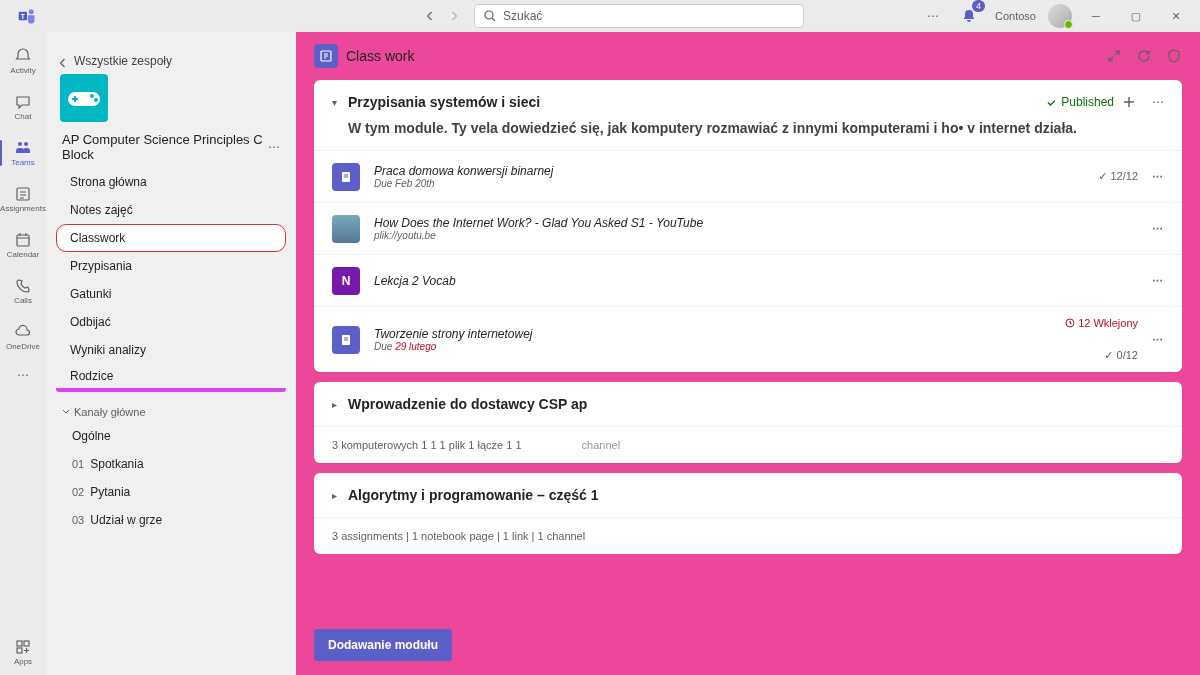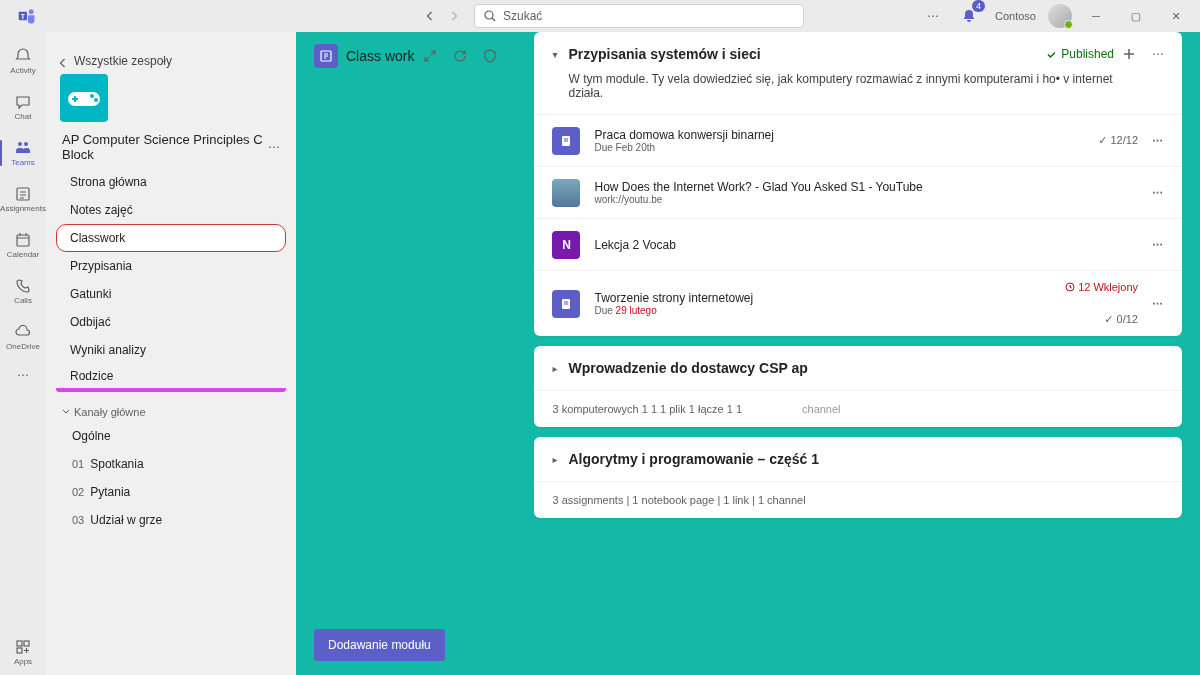--- a/index.html
+++ b/index.html
@@ -38,53 +38,53 @@
     .team-title { font-weight: 400; font-size: 13px; }
     .leftnav { list-style: none; padding: 0 4px; }
     .leftnav li { height: 28px; display: flex; align-items: center; padding: 0 14px; font-size: 12px; color: #242424; cursor: pointer; border-radius: 3px; }
     .leftnav li.selected { background: #fff; }
     .leftnav li.highlighted { outline: 1.5px solid #d13438; outline-offset: -1px; border-radius: 10px; }
     .section-hdr { font-size: 11px; color: #616161; padding: 10px 10px 4px; display: flex; align-items: center; gap: 4px; }
     .channel-item { height: 28px; display: flex; align-items: center; padding: 0 20px; font-size: 12px; cursor: pointer; gap: 6px; }
     .channel-prefix { color: #616161; font-size: 11px; }
     
     
-    .main { position: absolute; left: 296px; top: 32px; right: 0; bottom: 0; background: #14b8a6; display: flex; flex-direction: row; }
+    .main { position: absolute; left: 296px; top: 32px; right: 0; bottom: 0; background: #ec4899; display: flex; flex-direction: column; }
     .main-header { height: 48px; display: flex; align-items: center; padding: 0 18px; gap: 8px; }
     .cw-badge { width: 24px; height: 24px; background: #5b5fc7; border-radius: 4px; display: flex; align-items: center; justify-content: center; color: #fff; font-weight: 600; font-size: 12px; }
     .main-title { font-size: 14px; font-weight: 400; }
     .main-header-right { margin-left: auto; display: flex; gap: 14px; color: #616161; }
     .hdr-icon { width: 16px; height: 16px; cursor: pointer; }
     
     .modules { flex: 1; overflow-y: auto; padding: 0 18px 60px; }
     .module-card { background: #fff; border-radius: 6px; margin-bottom: 10px; box-shadow: 0 1px 2px rgba(0,0,0,0.05); }
     .module-hdr { display: flex; align-items: center; padding: 14px 18px 6px; gap: 8px; }
     .mod-caret { font-size: 10px; color: #616161; cursor: pointer; width: 8px; }
     .mod-title { font-weight: 600; font-size: 14px; flex: 1; }
     .published { color: #0e700e; font-size: 12px; display: flex; align-items: center; gap: 4px; }
     .mod-actions { display: flex; gap: 16px; align-items: center; color: #616161; }
-    .mod-desc { font-size: 12px; color: #424242; padding: 4px 34px 14px; }
+    .mod-desc { font-size: 14px; color: #424242; padding: 4px 34px 14px; font-weight: bold; }
     .mod-summary { font-size: 11px; color: #616161; padding: 12px 18px; }
     .mod-summary .ch { margin-left: 60px; color: #999; }
     
     .module-item { display: flex; align-items: center; padding: 10px 18px; border-top: 1px solid #f0f0f0; gap: 14px; min-height: 52px; }
     .item-icon { width: 28px; height: 28px; border-radius: 4px; display: flex; align-items: center; justify-content: center; flex-shrink: 0; }
     .item-icon.assign { background: #5b5fc7; color: #fff; }
     .item-icon.link { background: #ddd; }
     .item-icon.onenote { background: #7719aa; color: #fff; font-weight: bold; font-size: 12px; }
-    .item-body { flex: 1; }
+    .item-body { flex: 1; font-style: italic; }
     .item-title { font-size: 12px; font-weight: 400; }
     .item-sub { font-size: 10px; color: #616161; }
     .item-sub.due { color: #616161; }
     .item-right { display: flex; align-items: center; gap: 14px; font-size: 11px; color: #616161; }
     .item-more { cursor: pointer; color: #616161; font-weight: bold; letter-spacing: 1px; }
     .late { color: #c50f1f; display: flex; align-items: center; gap: 3px; }
     .item-right-col { display: flex; flex-direction: column; align-items: flex-end; gap: 20px; text-align: center; }
     
-    .add-module-btn { position: absolute; bottom: 14px; left: 18px; height: 32px; padding: 0 14px; background: #5b5fc7; color: #fff; border: none; border-radius: 3px; font-size: 12px; cursor: pointer; }
+    .add-module-btn { position: absolute; bottom: 14px; left: 18px; height: 32px; padding: 0 14px; background: #5b5fc7; color: #fff; border: none; border-radius: 3px; font-size: 12px; cursor: pointer; font-weight: bold; }
     
     svg { display: block; }
   </style>
 </head>
 <body>
 
 <div class="titlebar">
   <div class="titlebar-left">
     <svg class="teams-logo" viewBox="0 0 24 24">
         <rect x="2" y="7" width="10" height="10" rx="1" fill="#5059c9"></rect>
@@ -299,21 +299,21 @@
         <div class="item-right">
             <span>✓ <span>12/12</span></span>
             <span class="item-more">⋯</span>
           </div>
       </div>
 
       <div class="module-item">
         <div class="item-icon link" style="background:linear-gradient(#7ab,#579)"></div>
         <div class="item-body">
             <div class="item-title">How Does the Internet Work? - Glad You Asked S1 - YouTube</div>
-            <div class="item-sub">work://youtu.be</div>
+            <div class="item-sub">plik://youtu.be</div>
           </div>
         <div class="item-right">
             <span class="item-more">⋯</span>
           </div>
       </div>
 
       <div class="module-item">
         <div class="item-icon onenote">N</div>
         <div class="item-body">
             <div class="item-title">Lekcja 2 Vocab</div>

